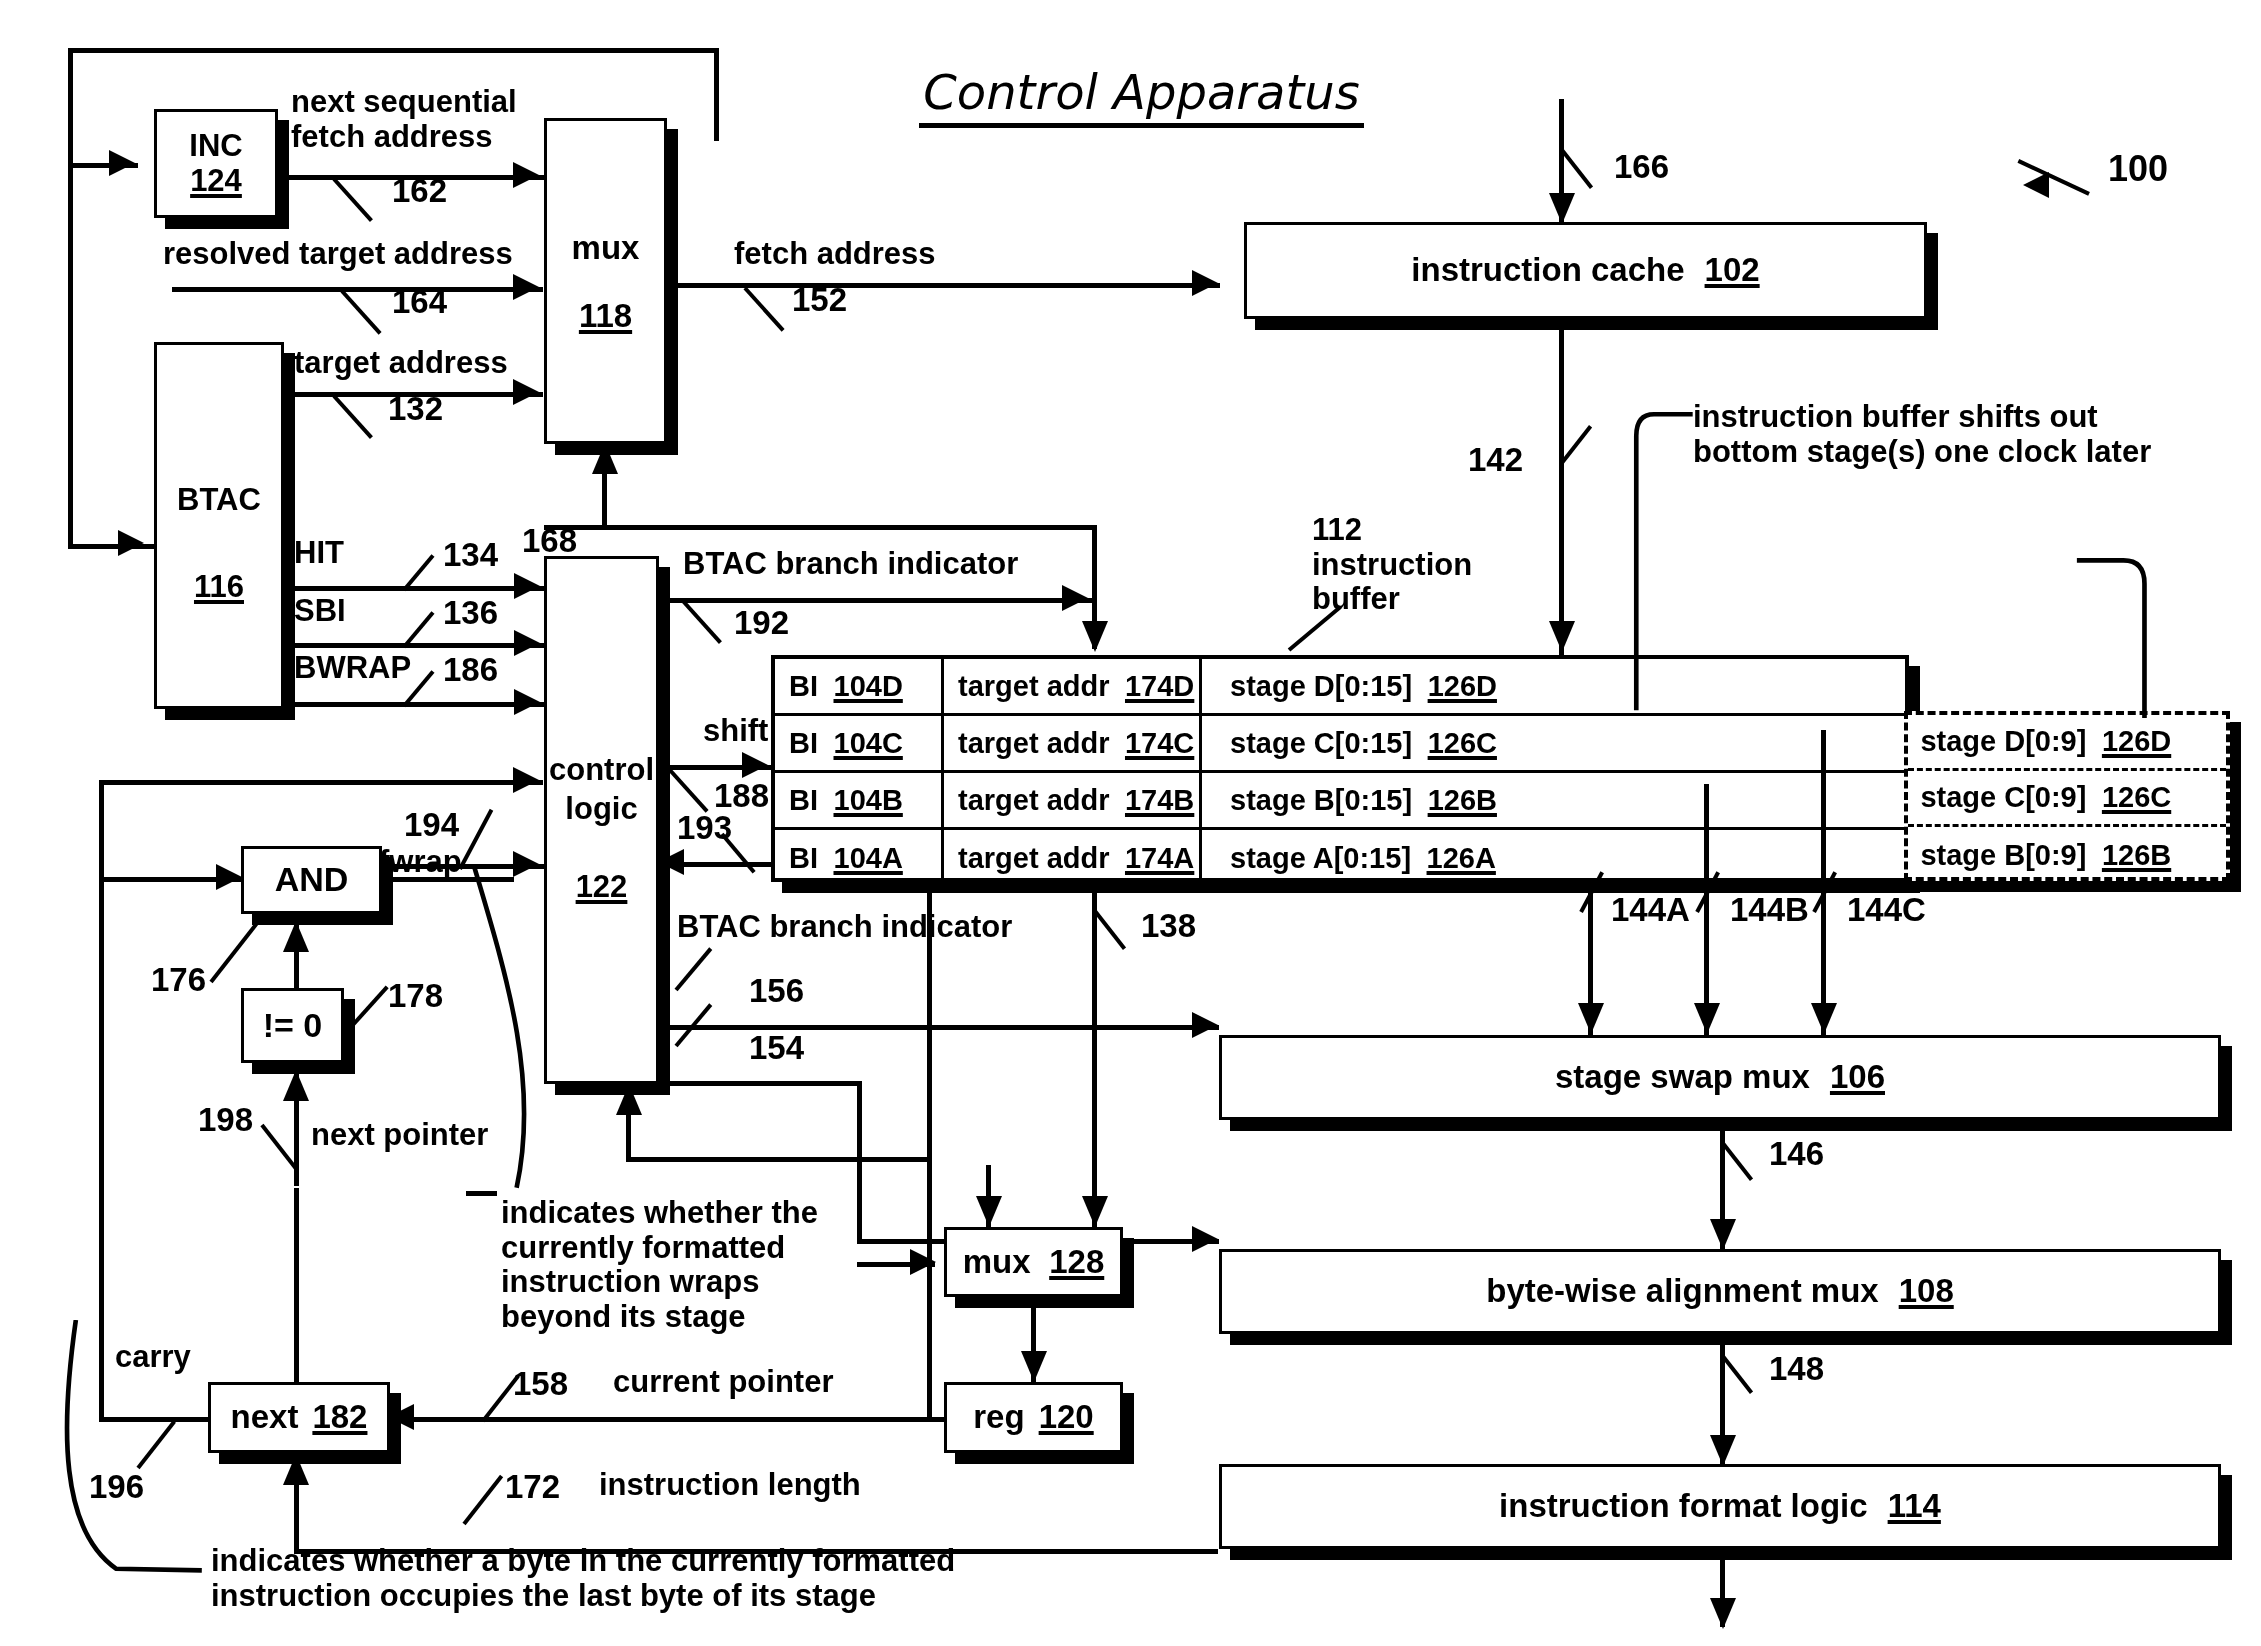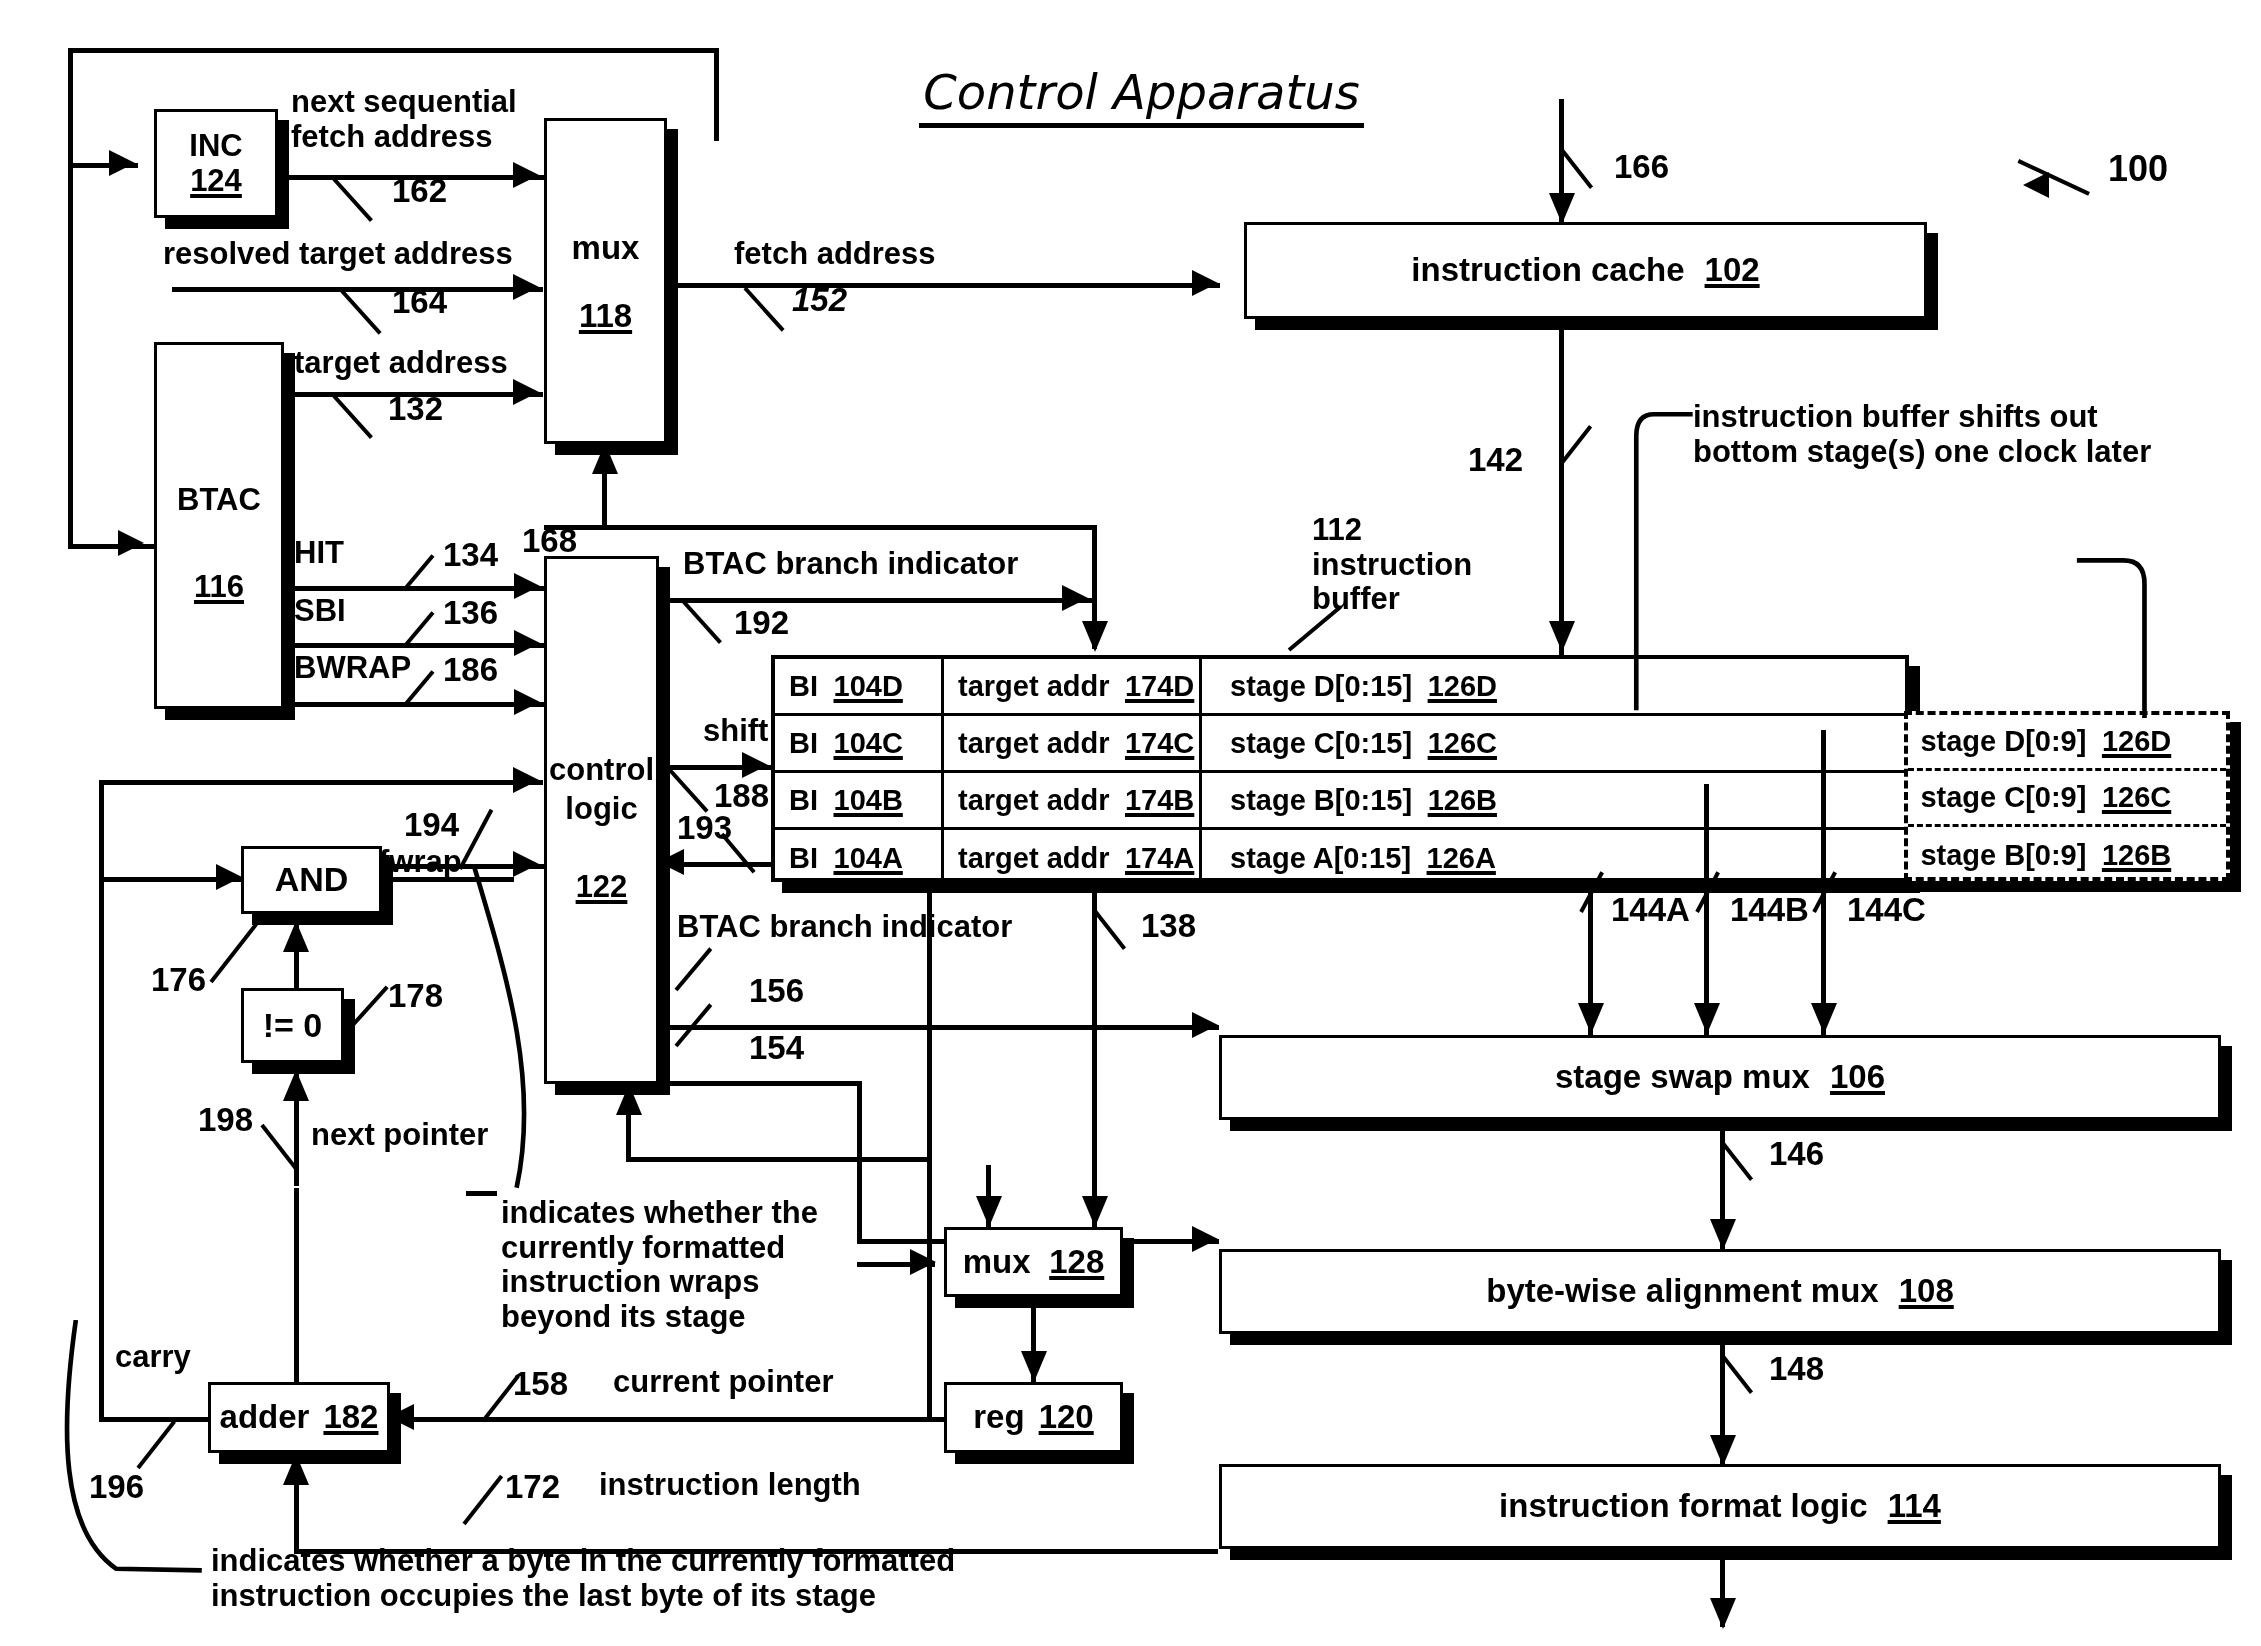--- a/index.html
+++ b/index.html
@@ -136,21 +136,21 @@
   <div class="ar ar-u" style="left:592px;top:443px;"></div>
   <div class="hl" style="left:544px;top:525px;width:553px;"></div>
   <div class="vl" style="left:1092px;top:525px;height:124px;"></div>
   <div class="ar ar-d" style="left:1082px;top:621px;"></div>
   <div class="ref" style="left:522px;top:522px;font-size:33px;">168</div>
 
   <div class="hl" style="left:666px;top:283px;width:554px;"></div>
   <div class="ar ar-r" style="left:1192px;top:270px;"></div>
   <div class="lbl" style="left:734px;top:237px;font-size:31px;">fetch address</div>
   <div class="tick" style="left:745px;top:286px;width:57px;transform:rotate(48deg);"></div>
-  <div class="ref" style="left:792px;top:281px;font-size:33px;font-style:italic;">152</div>
+  <div class="ref" style="left:792px;top:281px;font-size:33px;">152</div>
 
   <div class="box" style="left:1219px;top:222px;width:683px;height:97px;font-size:33px;margin-left:25px;">
     <span>instruction cache</span>
     <span class="u" style="margin-left:20px;">102</span>
   </div>
 
   <div class="vl" style="left:1559px;top:99px;height:123px;"></div>
   <div class="ar ar-d" style="left:1549px;top:193px;"></div>
   <div class="tick" style="left:1562px;top:148px;width:48px;transform:rotate(52deg);"></div>
   <div class="ref" style="left:1614px;top:148px;font-size:33px;">166</div>
@@ -351,21 +351,21 @@
   <div class="lbl" style="left:311px;top:1118px;font-size:31px;">next pointer</div>
 
   <div class="vl" style="left:294px;top:1188px;height:194px;"></div>
 
   <div class="lbl" style="left:501px;top:1196px;font-size:31px;">indicates whether the
 currently formatted
 instruction wraps
 beyond its stage</div>
 
   <div class="box" style="left:208px;top:1382px;width:182px;height:71px;font-size:33px;">
-    <span>adder</span>
+    <span>next</span>
     <span class="u" style="margin-left:14px;">182</span>
   </div>
   <div class="lbl" style="left:115px;top:1340px;font-size:31px;">carry</div>
   <div class="hl" style="left:99px;top:1417px;width:110px;"></div>
   <div class="ref" style="left:89px;top:1468px;font-size:33px;">196</div>
   <div class="tick" style="left:138px;top:1466px;width:59px;transform:rotate(-52deg);"></div>
 
   <div class="hl" style="left:388px;top:1417px;width:613px;"></div>
   <div class="ar ar-l" style="left:388px;top:1404px;"></div>
   <div class="tick" style="left:483px;top:1419px;width:57px;transform:rotate(-52deg);"></div>

